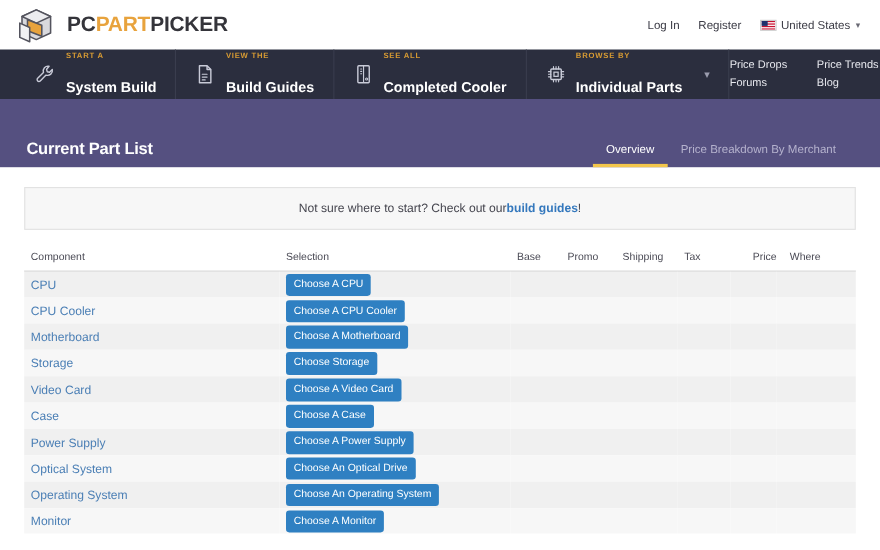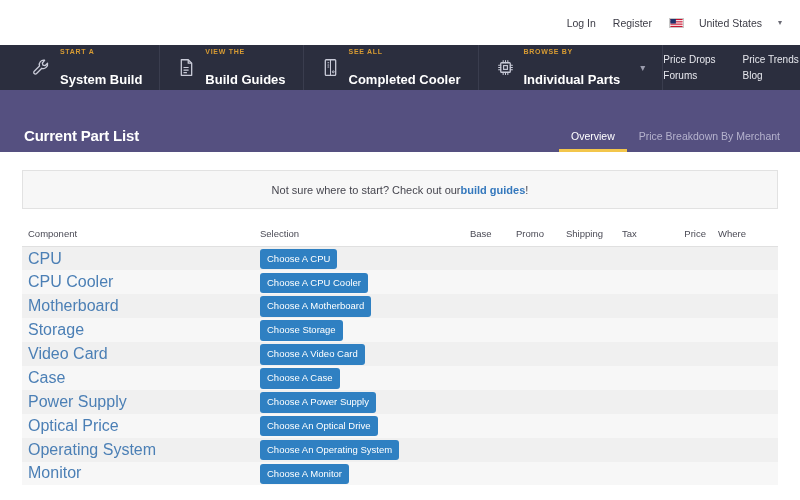--- a/index.html
+++ b/index.html
@@ -32,21 +32,21 @@
 
   .topbar-right {
     margin-left: auto;
     display: flex;
     align-items: center;
     gap: 17px;
     font-size: 10.5px;
     color: #3b3b45;
   }
   .topbar-right a { color: #3b3b45; text-decoration: none; }
-  .country { display: flex; align-items: center; gap: 15px; }
+  .country { display: flex; align-items: center; gap: 4px; }
   .flag { width: 15px; height: 10px; display: block; border: 0.5px solid #c8c8c8; }
   .chev { font-size: 8px; color: #6a6a74; margin-left: 1px; }
 
   
   .nav {
     height: 45px;
     background: #2b2e3e;
     display: flex;
     align-items: stretch;
     padding-left: 22px;
@@ -105,21 +105,21 @@
   }
   .pagetitle {
     color: #ffffff;
     font-size: 15px;
     font-weight: bold;
     letter-spacing: -0.2px;
     margin-top: 28px;
   }
   .tabs {
     position: absolute;
-    right: 8px;
+    right: 28px;
     bottom: 0;
     display: flex;
     align-items: flex-end;
     gap: 0;
   }
   .tab {
     font-size: 10.5px;
     padding: 5px 12px 7px;
     color: #b5b2cd;
     border-bottom: 3px solid transparent;
@@ -157,21 +157,21 @@
   .c-ship { width: 56px; }
   .c-tax { width: 48px; }
   .c-price { width: 42px; text-align: right !important; }
   .c-where { width: auto; padding-left: 12px !important; }
 
   tbody tr { height: 23.9px; }
   tbody tr:nth-child(odd) { background: #f0f0f0; }
   tbody tr:nth-child(even) { background: #f7f7f7; }
   tbody td { padding: 0 0 0 6px; vertical-align: middle; }
   .comp-link {
-    font-size: 16px;
+    font-size: 11px;
     color: #4b7fb5;
     text-decoration: none;
     text-align: right;
   }
   .choose-btn {
     display: inline-block;
     background: #2f80c2;
     color: #ffffff;
     font-size: 9.5px;
     line-height: 1;
@@ -181,20 +181,29 @@
     text-decoration: none;
     white-space: nowrap;
     cursor: pointer;
     font-family: Liberation Sans, sans-serif;
   }
 </style>
 </head>
 <body>
 
 <div class="topbar">
+  <div class="brand">
+    <svg class="logo-box" viewBox="0 0 34 32">
+      <polygon points="17,2 30,8 30,23 17,29 4,23 4,8" fill="#d9d9dd" stroke="#54545e" stroke-width="1.4" stroke-linejoin="round"></polygon>
+      <polygon points="17,2 30,8 17,14 4,8" fill="#ececef" stroke="#54545e" stroke-width="1.4" stroke-linejoin="round"></polygon>
+      <polygon points="9,11 22,16 22,26 9,21" fill="#e8a33d" stroke="#54545e" stroke-width="1.4" stroke-linejoin="round"></polygon>
+      <polygon points="2,14 11,18 11,31 2,27" fill="#f1f1f3" stroke="#54545e" stroke-width="1.4" stroke-linejoin="round"></polygon>
+    </svg>
+    <div class="brand-text"><span>PC</span><span class="accent">PART</span><span>PICKER</span></div>
+  </div>
 
   <div class="topbar-right">
     <a href="#">Log In</a>
     <a href="#">Register</a>
     <div class="country">
       <svg class="flag" viewBox="0 0 20 13">
         <rect width="20" height="13" fill="#ffffff"></rect>
         <rect y="0" width="20" height="1.85" fill="#c8102e"></rect>
         <rect y="3.7" width="20" height="1.85" fill="#c8102e"></rect>
         <rect y="7.4" width="20" height="1.85" fill="#c8102e"></rect>
@@ -362,21 +371,21 @@
           <td><a class="comp-link" href="#">Power Supply</a></td>
           <td><a class="choose-btn" href="#">Choose A Power Supply</a></td>
           <td></td>
           <td></td>
           <td></td>
           <td></td>
           <td></td>
           <td></td>
         </tr>
         <tr>
-          <td><a class="comp-link" href="#">Optical Price</a></td>
+          <td><a class="comp-link" href="#">Optical System</a></td>
           <td><a class="choose-btn" href="#">Choose An Optical Drive</a></td>
           <td></td>
           <td></td>
           <td></td>
           <td></td>
           <td></td>
           <td></td>
         </tr>
         <tr>
           <td><a class="comp-link" href="#">Operating System</a></td>

